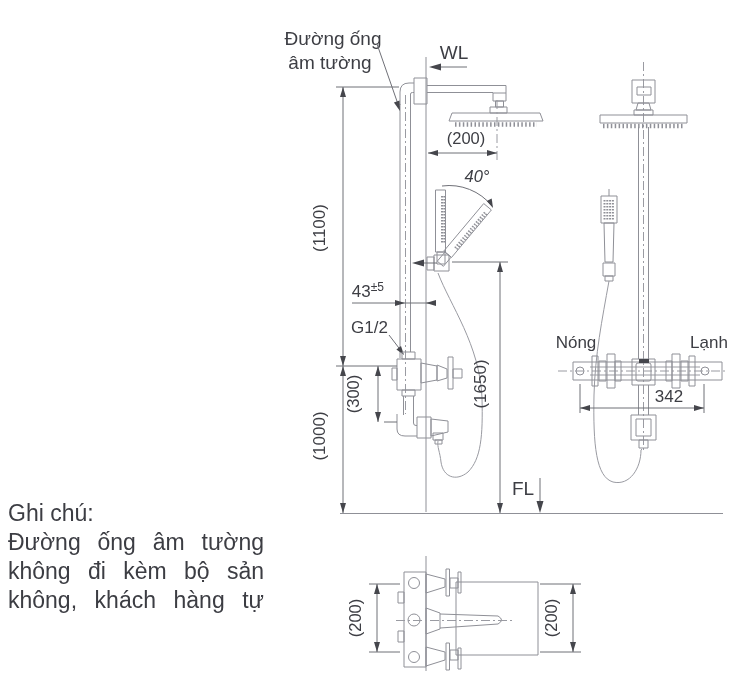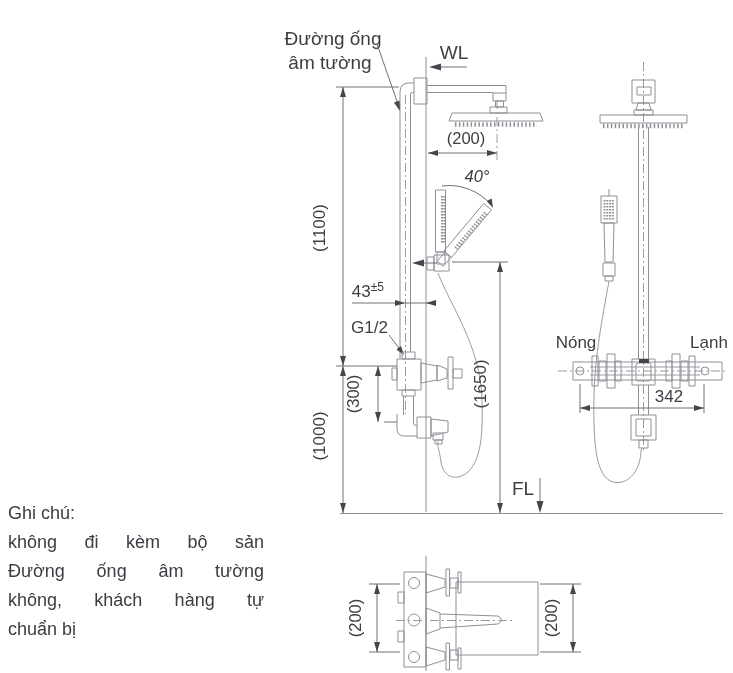--- a/index.html
+++ b/index.html
@@ -12,21 +12,21 @@
   .cl{stroke:#9a9ba2;stroke-width:1;fill:none;stroke-dasharray:9 3 2 3;}
   .dim{stroke:#6f7077;stroke-width:1;fill:none;}
   .arr{fill:#45464c;stroke:none;}
   .teeth{stroke:#8f9097;stroke-width:4.5;fill:none;stroke-dasharray:1.5 2.4;}
   .dots{stroke:#8f9097;stroke-width:2;fill:none;stroke-dasharray:1.4 1.6;}
   text{fill:#3d3e44;font-family:"Liberation Sans",sans-serif;}
   .t17{font-size:17px;}
   .t19{font-size:19px;}
   .t16{font-size:16.5px;}
   .note{position:absolute;left:8px;top:499px;width:256px;color:#3c3d43;
-        font-size:18px;line-height:29px;}
+        font-size:23px;line-height:29px;}
   .note .jl{text-align:justify;text-align-last:justify;}
   .note .ll{text-align:left;}
 </style>
 </head>
 <body>
 
 <div id="stage">
 
 <svg width="733" height="673" viewBox="0 0 733 673">
 
@@ -307,19 +307,18 @@
       <line class="dim" x1="573" y1="584" x2="573" y2="652"></line>
       <polygon class="arr" points="573,584 570,594 576,594"></polygon>
       <polygon class="arr" points="573,652 570,642 576,642"></polygon>
       <text class="t16" text-anchor="middle" transform="rotate(-90 557 618)" x="557" y="618">(200)</text>
     </g>
   </g>
 </svg>
 
 <div class="note">
   <div>Ghi chú:</div>
+  <div class="jl">Đường ống âm tường</div>
   <div class="jl">không đi kèm bộ sản</div>
-  <div class="jl">Đường ống âm tường</div>
   <div class="jl">không, khách hàng tự</div>
-  <div class="ll">chuẩn bị</div>
 </div>
 
 </div>
 
 </body></html>

